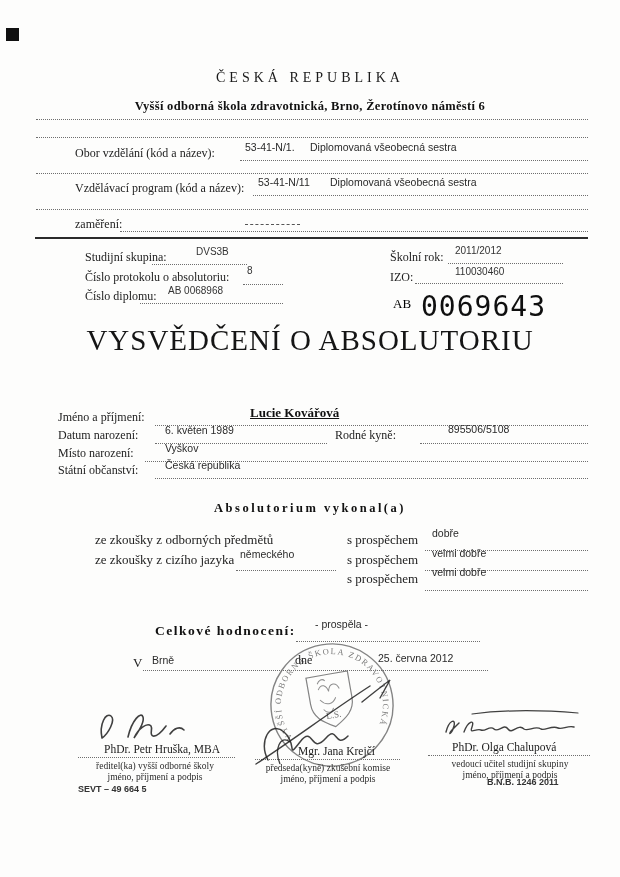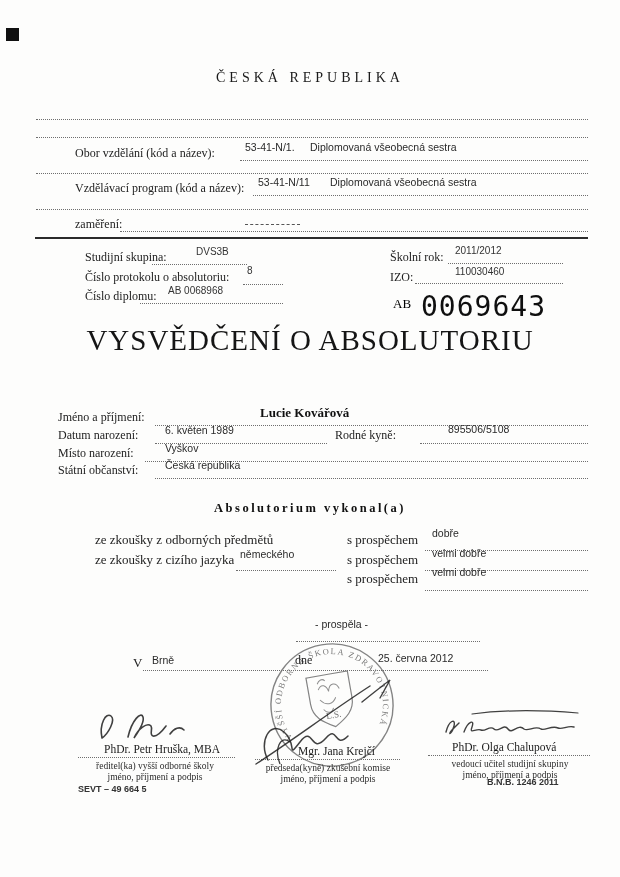--- a/index.html
+++ b/index.html
@@ -31,20 +31,21 @@
   .stampbox{position:absolute;z-index:1;opacity:.82;transform:rotate(-10deg);}
 </style>
 </head>
 <body>
 
 <div class="page">
 
   <div class="scanmark" style="left:6px;top:28px;width:13px;height:13px;"></div>
 
   <div class="ctr country" style="top:70px;">ČESKÁ REPUBLIKA</div>
+  <div class="ctr school" style="top:99px;">Vyšší odborná škola zdravotnická, Brno,  Žerotínovo náměstí 6</div>
   <div class="dot" style="left:36px;top:119px;width:552px;"></div>
   <div class="dot" style="left:36px;top:137px;width:552px;"></div>
 
   <div class="abs lbl" style="left:75px;top:146px;">Obor vzdělání (kód a název):</div>
   <div class="abs val" style="left:245px;top:141px;">53-41-N/1.</div>
   <div class="abs val" style="left:310px;top:141px;">Diplomovaná všeobecná sestra</div>
   <div class="dot" style="left:240px;top:160px;width:348px;"></div>
   <div class="dot" style="left:36px;top:173px;width:552px;"></div>
 
   <div class="abs lbl" style="left:75px;top:181px;">Vzdělávací program (kód a název):</div>
@@ -77,21 +78,21 @@
   <div class="abs lbl" style="left:390px;top:270px;">IZO:</div>
   <div class="abs val-sm" style="left:455px;top:266px;">110030460</div>
   <div class="dot" style="left:415px;top:283px;width:148px;"></div>
 
   <div class="abs serial-prefix" style="left:393px;top:296px;">AB</div>
   <div class="abs serial-num" style="left:421px;top:290px;">0069643</div>
 
   <div class="ctr doc-title" style="top:324px;">VYSVĚDČENÍ O ABSOLUTORIU</div>
 
   <div class="abs lbl" style="left:58px;top:410px;">Jméno a příjmení:</div>
-  <div class="abs name-val" style="left:260px;top:405px;">Lucie Kovářová</div>
+  <div class="abs name-val" style="left:250px;top:405px;text-decoration:underline;">Lucie Kovářová</div>
   <div class="dot" style="left:155px;top:425px;width:433px;"></div>
 
   <div class="abs lbl" style="left:58px;top:428px;">Datum narození:</div>
   <div class="abs val" style="left:165px;top:424px;">6. květen 1989</div>
   <div class="dot" style="left:155px;top:443px;width:172px;"></div>
   <div class="abs lbl" style="left:335px;top:428px;">Rodné kyně:</div>
   <div class="abs val" style="left:448px;top:423px;">895506/5108</div>
   <div class="dot" style="left:420px;top:443px;width:168px;"></div>
 
   <div class="abs lbl" style="left:58px;top:446px;">Místo narození:</div>
@@ -113,20 +114,21 @@
   <div class="abs val" style="left:240px;top:548px;">německého</div>
   <div class="dot" style="left:236px;top:570px;width:100px;"></div>
   <div class="abs lbl" style="left:347px;top:552px;font-size:13px;">s prospěchem</div>
   <div class="abs val" style="left:432px;top:547px;">velmi dobře</div>
   <div class="dot" style="left:425px;top:570px;width:163px;"></div>
 
   <div class="abs lbl" style="left:347px;top:571px;font-size:13px;">s prospěchem</div>
   <div class="abs val" style="left:432px;top:566px;">velmi dobře</div>
   <div class="dot" style="left:425px;top:590px;width:163px;"></div>
 
+  <div class="abs overall-lbl z2" style="left:155px;top:623px;">Celkové hodnocení:</div>
   <div class="abs val z2" style="left:315px;top:618px;">- prospěla -</div>
   <div class="dot z2" style="left:296px;top:641px;width:184px;"></div>
 
   <div class="abs lbl z2" style="left:133px;top:655px;font-size:13px;">V</div>
   <div class="abs val z2" style="left:152px;top:654px;">Brně</div>
   <div class="abs lbl z2" style="left:295px;top:653px;">dne</div>
   <div class="abs val z2" style="left:378px;top:652px;">25. června 2012</div>
   <div class="dot z2" style="left:143px;top:670px;width:345px;"></div>
 
   <div class="stampbox" style="left:265px;top:638px;width:134px;height:134px;">

